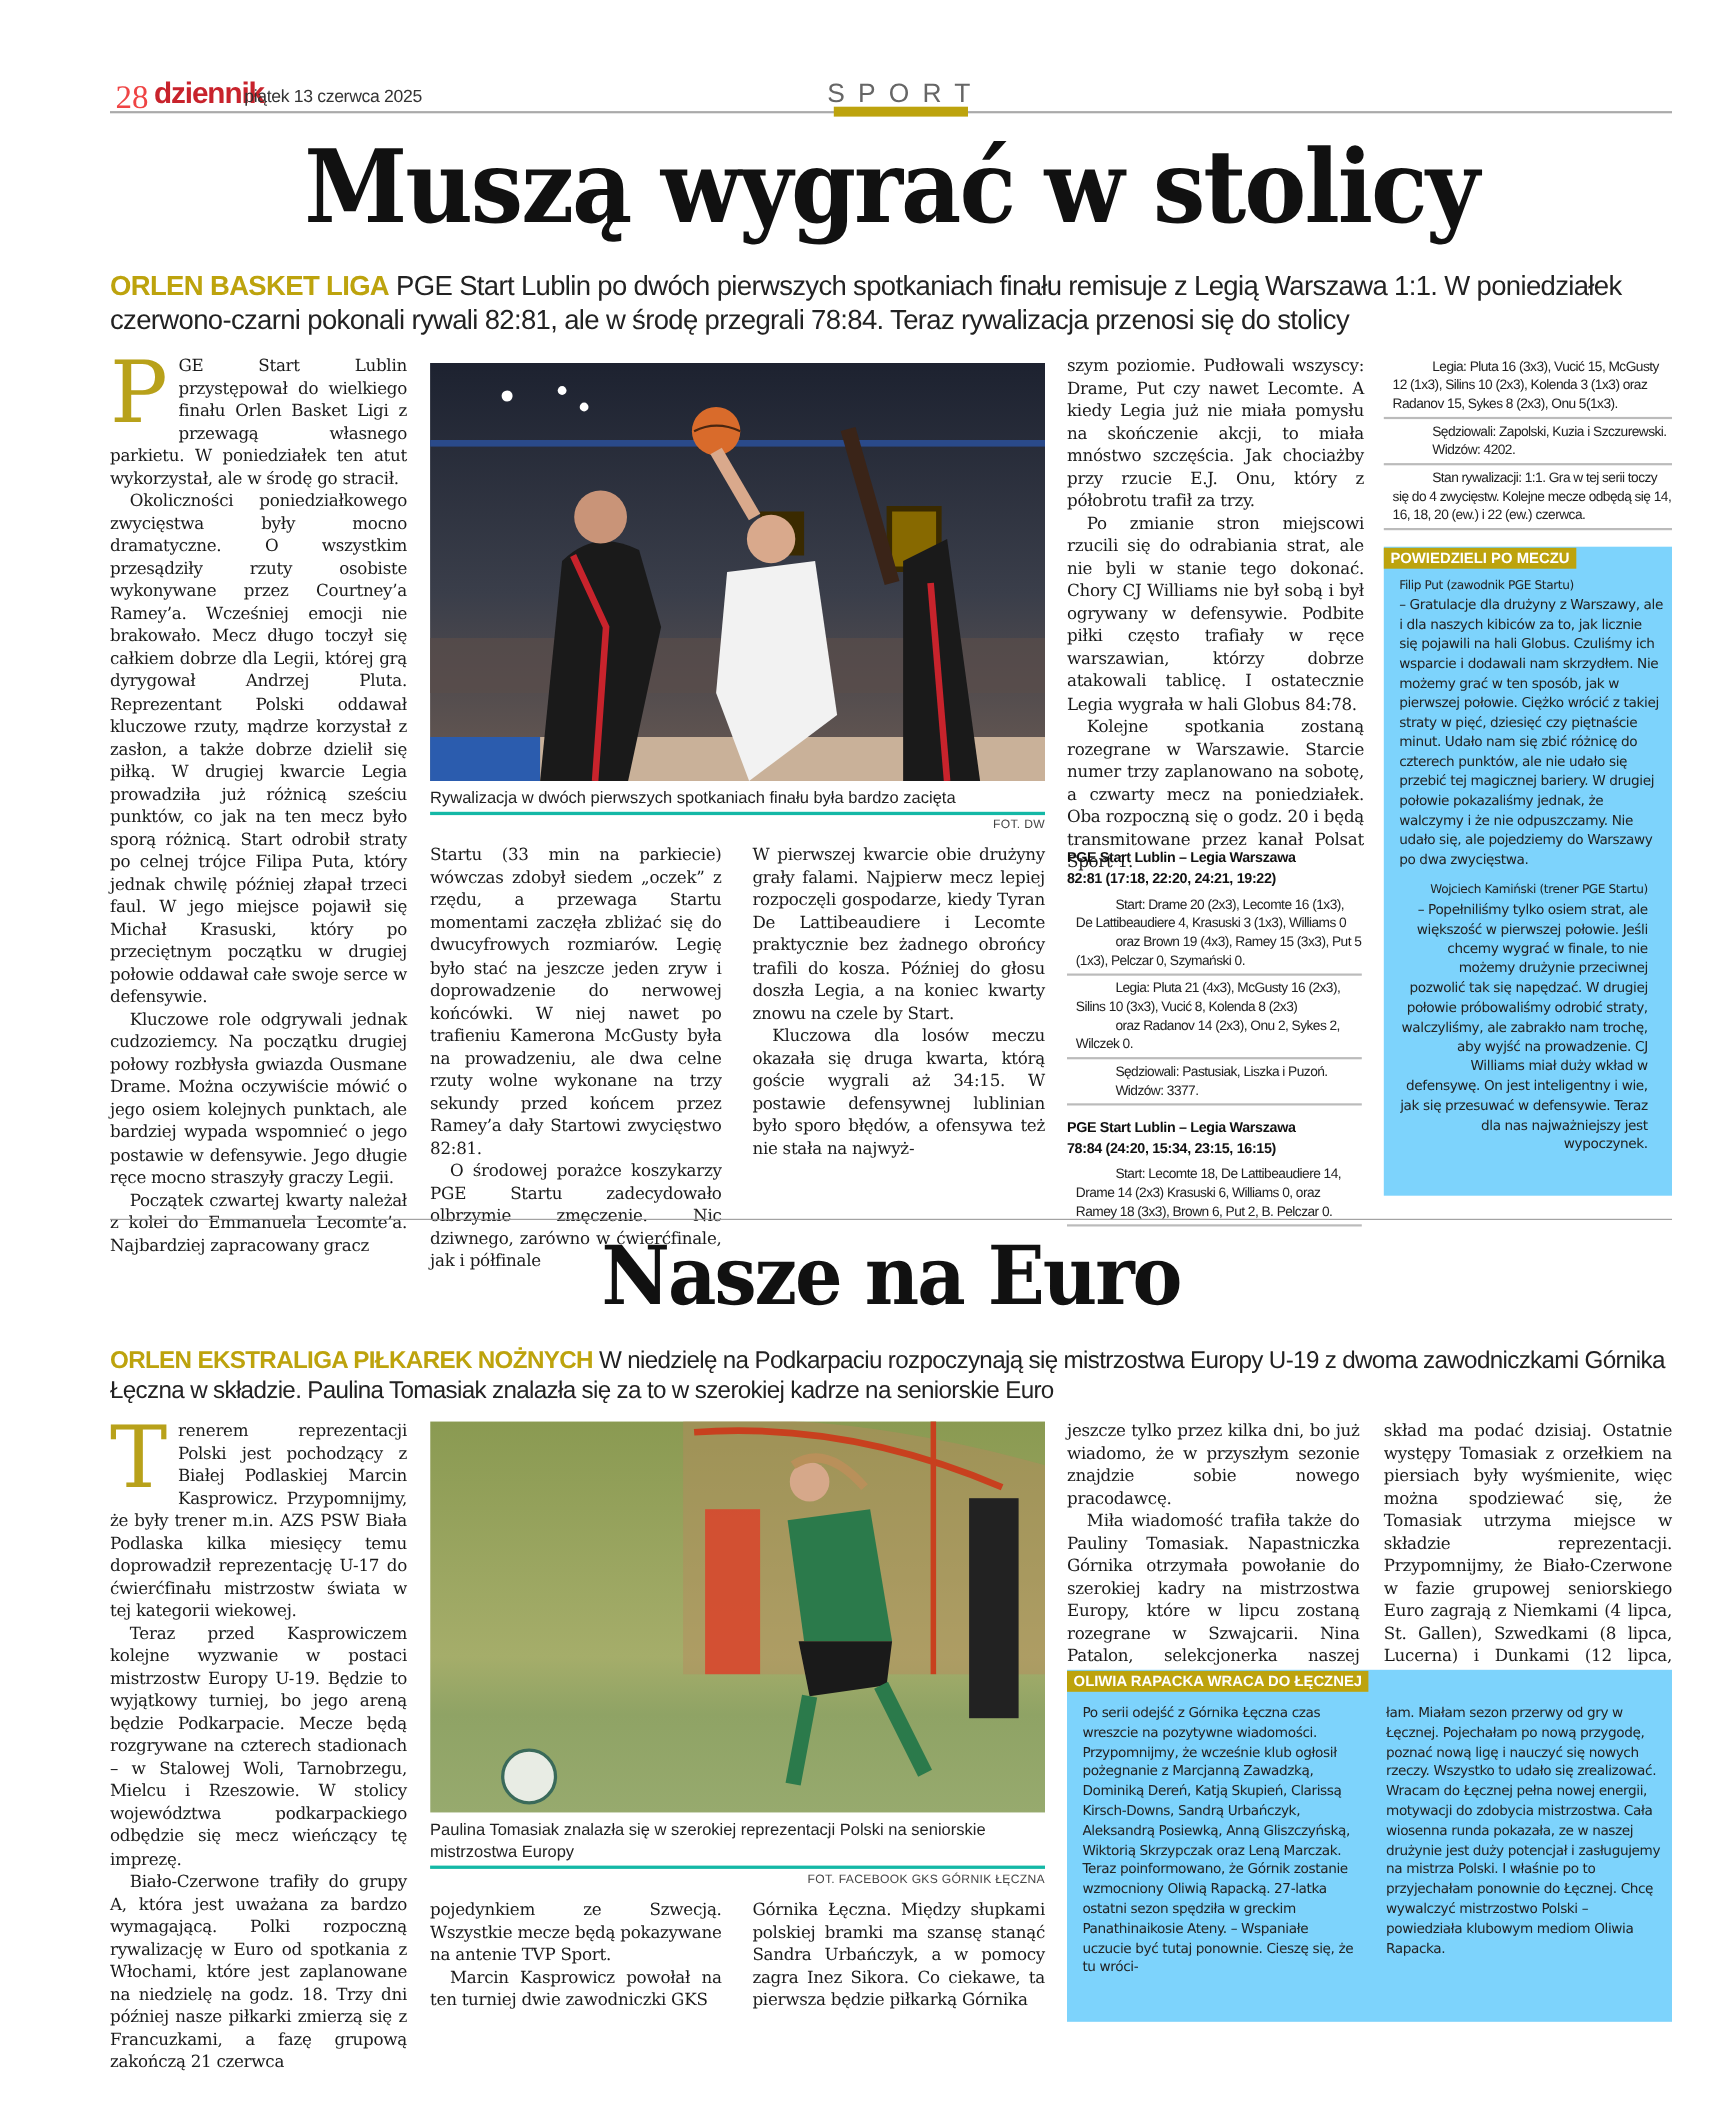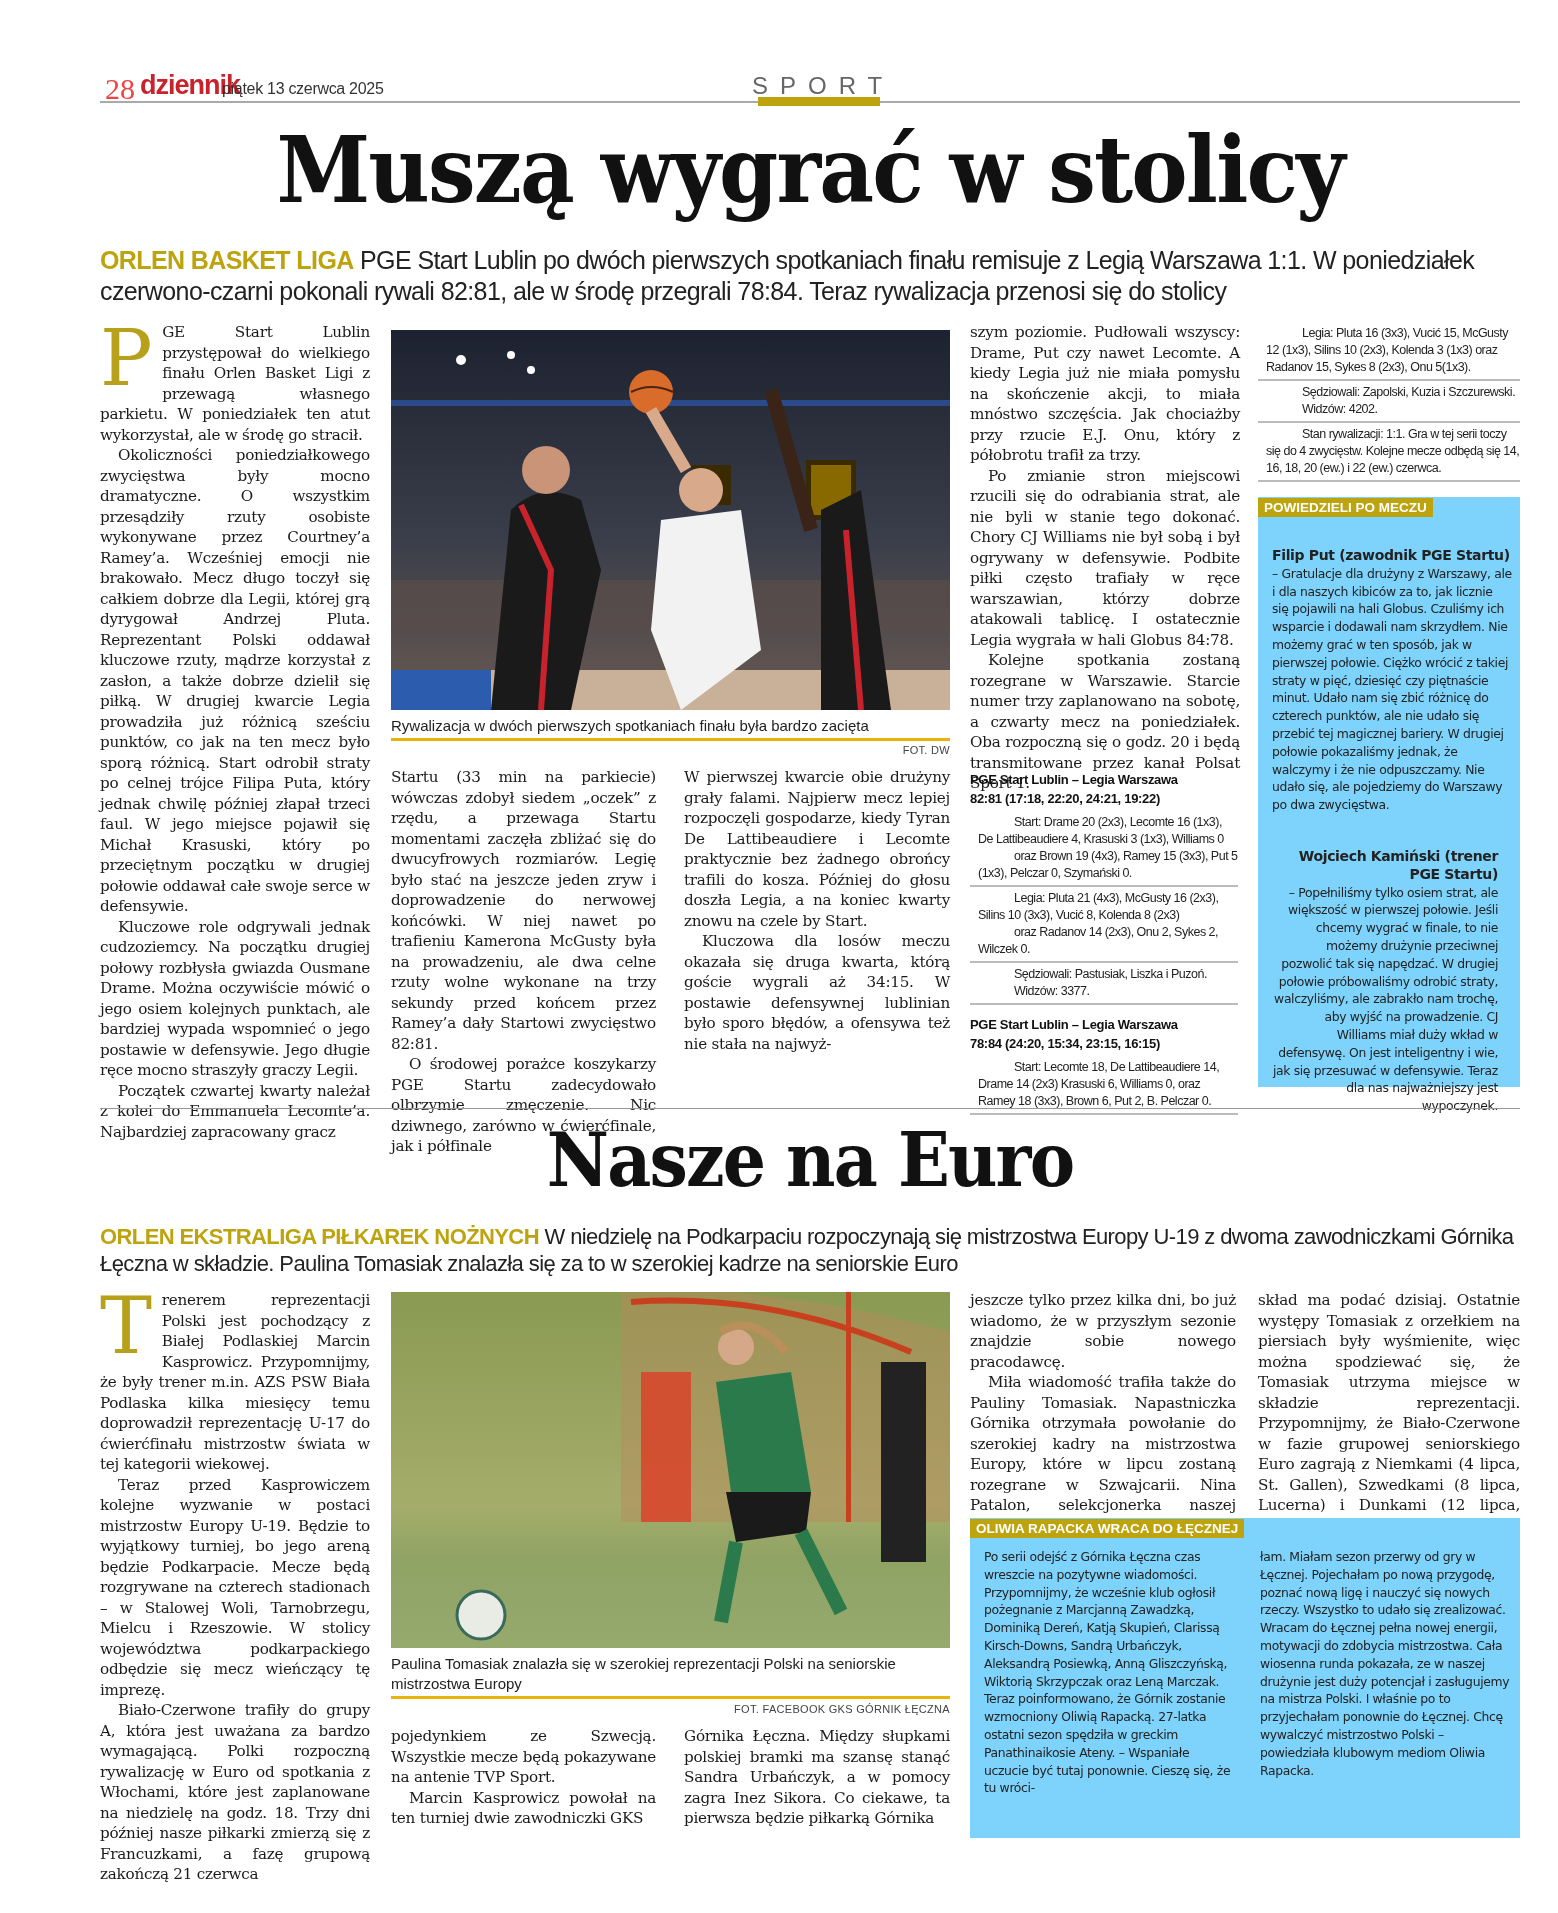--- a/index.html
+++ b/index.html
@@ -27,34 +27,34 @@
   .lead2 { left: 100px; top: 1223px; width: 1420px; font-size: 22px; line-height: 27px; }
 
   
   .col { font-family: "DejaVu Serif", serif; font-size: 15.2px; line-height: 20.5px; color: #1a1a1a; text-align: justify; hyphens: manual; letter-spacing: -0.25px; }
   .col p { text-indent: 0; }
   .col p + p { text-indent: 18px; }
   .dropcap { float: left; font-family: "DejaVu Serif", serif; font-size: 78px; line-height: 64px; color: #b8a11a; margin: 4px 10px 0 0; font-weight: normal; }
 
   
   .photo { overflow: hidden; }
-  .caption { font-family: "Liberation Sans", sans-serif; font-size: 15px; line-height: 20px; color: #222; border-bottom: 3px solid #eab308; padding-bottom: 2px; }
+  .caption { font-family: "Liberation Sans", sans-serif; font-size: 15px; line-height: 20px; color: #222; border-bottom: 3px solid #14b8a6; padding-bottom: 2px; }
   .credit { font-family: "Liberation Sans", sans-serif; font-size: 11px; color: #444; text-align: right; letter-spacing: 0.3px; }
 
   
   .stats { font-family: "Liberation Sans", sans-serif; font-size: 12.5px; line-height: 17px; color: #222; letter-spacing: -0.5px; }
   .stats .match-title { font-weight: bold; font-size: 13px; line-height: 19px; letter-spacing: -0.3px; color: #111; margin-bottom: 3px; }
   .stats .row { padding: 3px 0 3px 8px; border-bottom: 2px solid #bbb; }
   .stats b { font-weight: normal; margin-left: 36px; }
 
   
   .qbox { background: #7dd3fc; }
   .qlabel { display: inline-block; background: #bda30d; color: #fff; font-family: "Liberation Sans", sans-serif; font-weight: bold; font-size: 13.5px; padding: 2px 6px; letter-spacing: 0; }
   .qtext { font-family: "DejaVu Sans", sans-serif; font-size: 12.4px; line-height: 17.8px; color: #222; letter-spacing: -0.35px; }
-  .qname { font-weight: bold; font-size: 14px; margin-top: 24px; }
+  .qname { font-weight: normal; font-size: 11px; }
 
   .divider { left: 100px; width: 1420px; height: 1px; background: #999; }
   .sig { font-family: "Liberation Sans", sans-serif; font-weight: bold; font-size: 12px; float: right; }
 </style>
 </head>
 <body>
 
 <div class="abs page-num">28</div>
 <div class="abs brand">dziennik</div>
 <div class="abs date">piątek 13 czerwca 2025</div>

